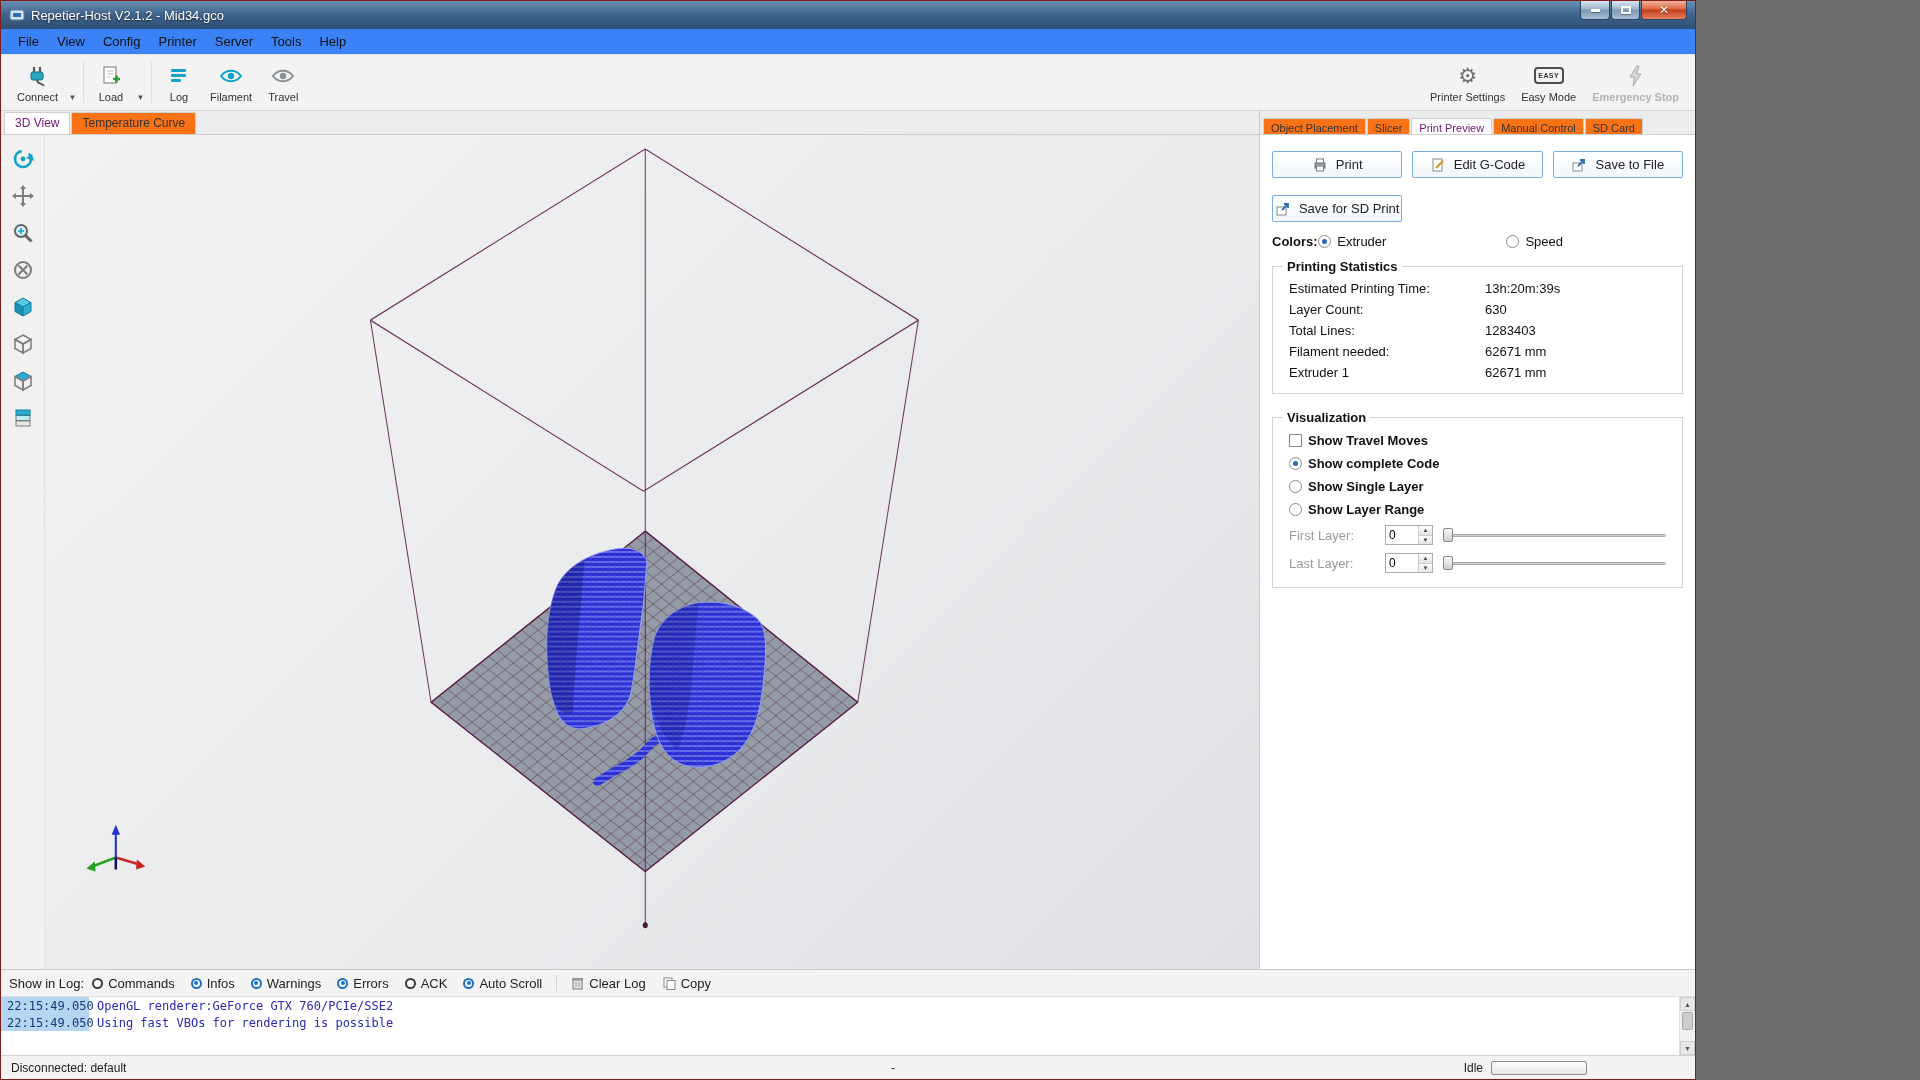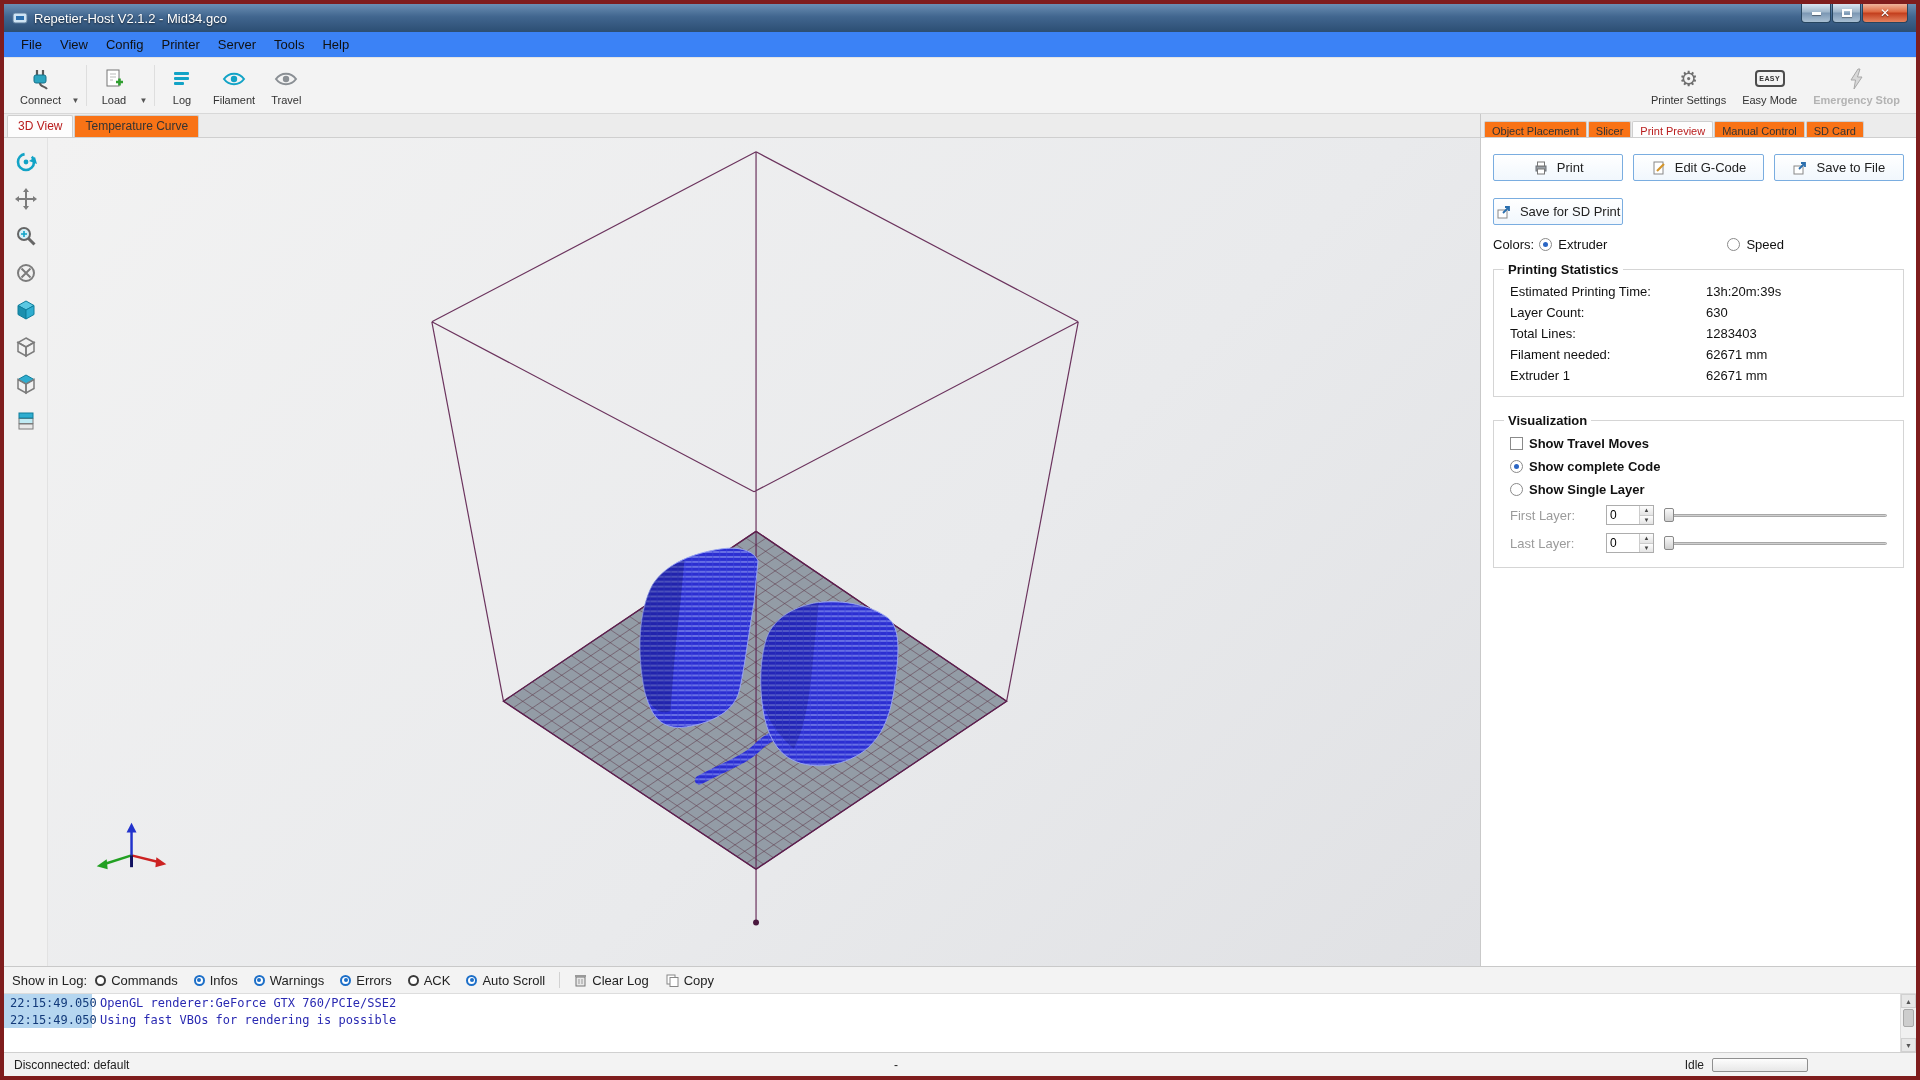--- a/index.html
+++ b/index.html
@@ -1,18 +1,18 @@
 <!DOCTYPE html>
 <html><head>
 <meta charset="utf-8">
 <style>
   * { box-sizing: border-box; margin: 0; padding: 0; }
   html,body { width:1920px; height:1080px; overflow:hidden; }
   body { font-family:"Liberation Sans", sans-serif; background:#6d6d6d; }
-  .window { width:1920px; height:1080px; display:flex; flex-direction:column; border:4px solid #7f1d1d; background:#f0f0f0; }
+  .window { width:1696px; height:1080px; display:flex; flex-direction:column; border:1px solid #7f1d1d; background:#f0f0f0; }
 
   
   .titlebar { height:28px; background:linear-gradient(#6b8fb3 0%, #41668f 45%, #2c4e73 100%); display:flex; align-items:center; padding:0 8px; position:relative; flex:0 0 auto; }
   .titlebar .title { color:#fff; font-size:13px; margin-left:6px; text-shadow:0 1px 2px rgba(0,0,0,.65); }
   .win-controls { position:absolute; right:8px; top:0; display:flex; gap:1px; }
   .win-btn { height:19px; display:flex; align-items:center; justify-content:center; border:1px solid #27455f; border-top:none; border-radius:0 0 4px 4px; background:linear-gradient(#d9e6f2,#9db4c9 45%,#7b97b3 50%,#a9bfd3); cursor:default; }
   .win-btn.min { width:30px; } .win-btn.max { width:29px; }
   .win-btn.close { width:46px; background:linear-gradient(#f0b49c,#dd6740 45%,#c23d1c 50%,#e4825f); color:#fff; font-size:12px; text-shadow:0 1px 1px rgba(0,0,0,.5); }
   .glyph-min { width:9px; height:3px; background:#fdfdfd; box-shadow:0 1px 1px rgba(0,0,0,.4); }
   .glyph-max { width:10px; height:8px; border:2px solid #fdfdfd; box-shadow:0 1px 1px rgba(0,0,0,.3); }
@@ -26,40 +26,40 @@
   .tbtn.disabled { color:#b3b3b3;font-weight:bold; }
   .tdrop { width:13px; display:flex; align-items:flex-end; justify-content:center; padding-bottom:6px; font-size:8px; color:#555; }
   .tsep { width:1px; background:#dedede; margin:5px 4px; }
   .toolbar-spacer { flex:1; }
   .easy-badge { width:30px; height:17px; border:2px solid #4c4c4c; border-radius:4px; display:flex; align-items:center; justify-content:center; font-size:7px; font-weight:bold; color:#333; letter-spacing:.4px; }
   .gear-glyph { font-size:21px; color:#6f6f6f; line-height:1; }
 
   
   .tabs-band { height:24px; background:#ececec; display:flex; align-items:flex-end; border-bottom:1px solid #cfcfcf; padding-left:3px; flex:0 0 auto; }
   .tab { font-size:12px; padding:3px 10px 4px; border:1px solid #cfcfcf; border-bottom:none; background:#f97316; color:#333; margin-right:1px; border-radius:2px 2px 0 0; white-space:nowrap; }
-  .tab.active { background:#fdfdfd; color:#b91c1c; }
+  .tab.active { background:#fdfdfd; color:#701a75; }
   .right-col .tab { font-size:11px; padding:3px 7px 0; }
 
   
   .main { flex:1 1 auto; display:flex; min-height:0; }
   .left-col { flex:1; display:flex; flex-direction:column; min-width:0; }
   .viewport-row { flex:1; display:flex; min-height:0; }
   .tool-strip { width:44px; background:#f1f1f1; border-right:1px solid #e2e2e2; display:flex; flex-direction:column; align-items:center; padding-top:10px; gap:9px; }
   .strip-btn { width:28px; height:28px; display:flex; align-items:center; justify-content:center; }
   .viewport { flex:1; position:relative; background:linear-gradient(135deg,#f2f2f2 0%,#e9eaec 60%,#e0e1e4 100%); min-width:0; }
   .viewport svg.scene { width:100%; height:100%; display:block; }
 
   .right-col { width:436px; flex:0 0 auto; display:flex; flex-direction:column; border-left:1px solid #c9c9c9; background:#fff; }
   .panel { flex:1; padding:8px 10px; overflow:hidden; }
 
   .actions { display:grid; grid-template-columns:1fr 1fr 1fr; gap:17px 10px; margin:8px 2px 12px; }
   .action-btn { height:27px; border:1px solid #7aade0; border-radius:2px; background:linear-gradient(#ffffff,#f1f7fd); display:flex; align-items:center; justify-content:center; gap:8px; font-size:13px; color:#222; }
 
   .colors-row { display:flex; align-items:center; font-size:13px; margin:2px 2px 10px; color:#111; }
-  .colors-row .lbl { width:66px; }
+  .colors-row .lbl { width:66px;font-weight:bold; }
   .radio-item { display:flex; align-items:center; margin-right:120px; }
   .radio { width:13px; height:13px; border-radius:50%; border:1px solid #8a8a8a; background:#fff; position:relative; margin-right:6px; flex:0 0 auto; }
   .radio.on::after { content:""; position:absolute; inset:3px; border-radius:50%; background:#2b66c4; }
   .checkbox { width:13px; height:13px; border:1px solid #8a8a8a; background:#fff; margin-right:6px; flex:0 0 auto; }
 
   fieldset { border:1px solid #d5d5d5; margin:0 2px 16px; padding:4px 10px 10px; }
   legend { font-weight:bold; font-size:13px; color:#111; padding:0 4px; }
   .stat-row { display:grid; grid-template-columns:196px 1fr; font-size:13px; padding:3px 0 3px 6px; color:#111; }
 
   .viz-row { display:flex; align-items:center; font-size:13px; color:#111; padding:4px 0 4px 6px;font-weight:bold; }
@@ -401,20 +401,24 @@
             <span>Show Travel Moves</span>
           </div>
           <div class="viz-row">
             <span class="radio on"></span>
             <span>Show complete Code</span>
           </div>
           <div class="viz-row">
             <span class="radio"></span>
             <span>Show Single Layer</span>
           </div>
+          <div class="viz-row">
+            <span class="radio"></span>
+            <span>Show Layer Range</span>
+          </div>
           <div class="layer-row">
             <span class="layer-label">First Layer:</span>
             <span class="spin">
               <input value="0" style="">
               <span class="spin-btns">
                   <span class="spin-btn">▲</span>
                   <span class="spin-btn">▼</span>
                 </span>
             </span>
             <span class="slider">

